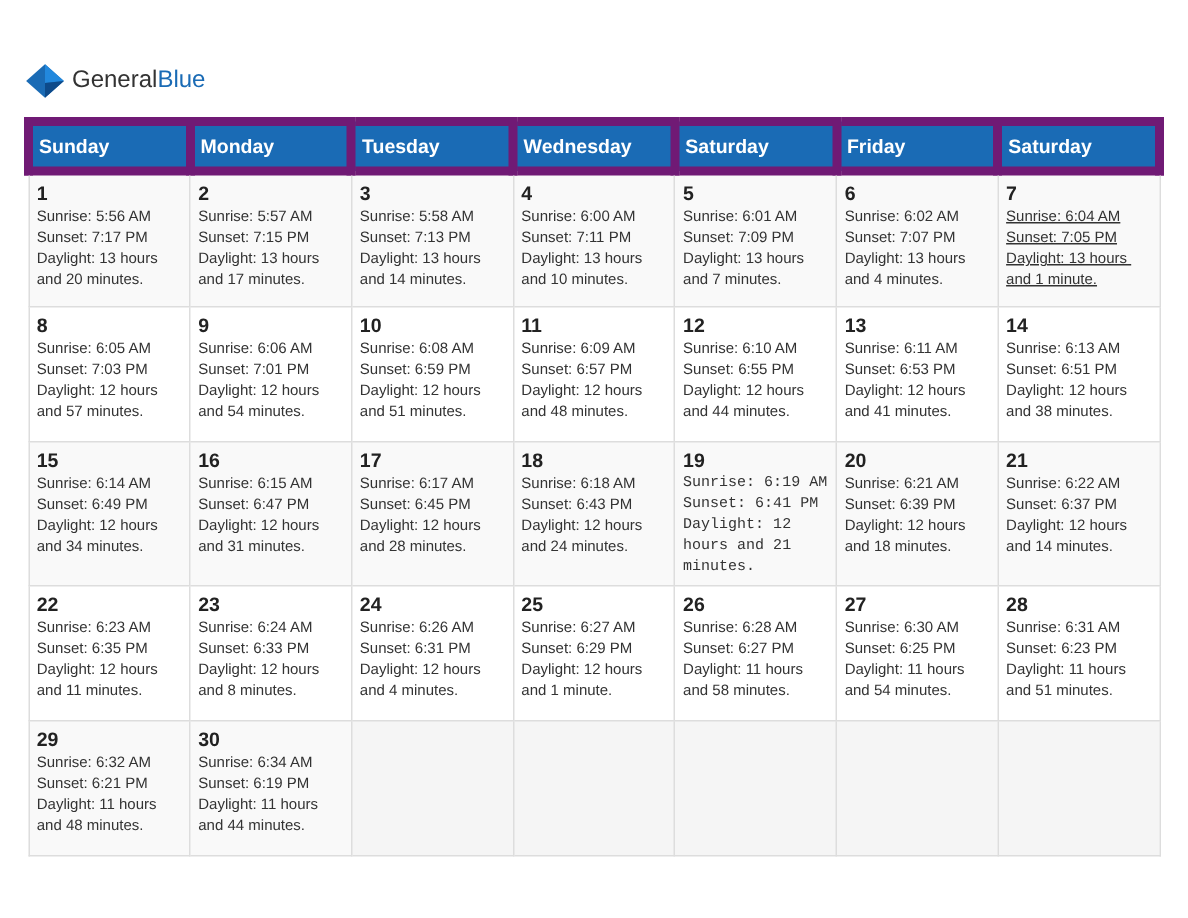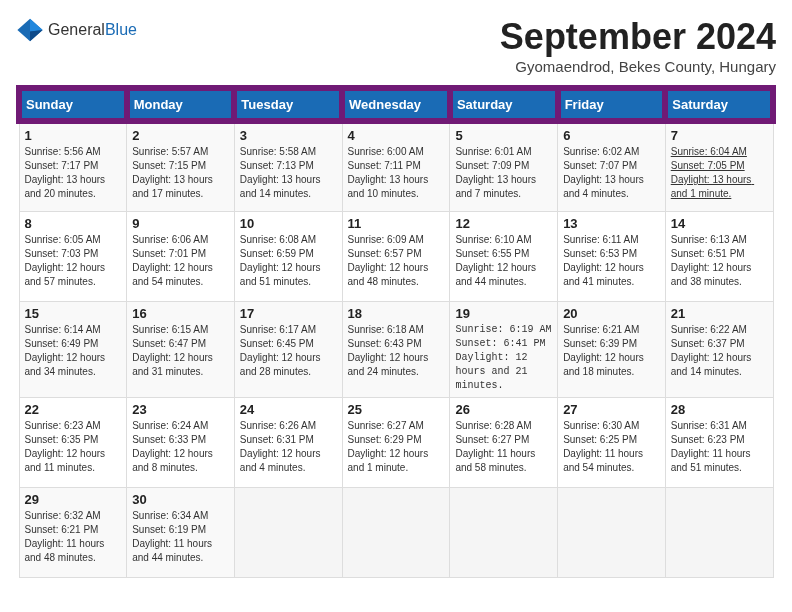--- a/index.html
+++ b/index.html
@@ -8,20 +8,21 @@
       background: #fff;
       width: 792px;
       min-height: 612px;
       padding: 16px;
     }
     .header-area {
       display: flex;
       justify-content: space-between;
       align-items: flex-start;
       margin-bottom: 10px;
+      margin-top: 24px;
     }
     .logo {
       display: flex;
       align-items: center;
       gap: 4px;
     }
     .logo-general { color: #333; }
     .logo-blue { color: #1a6bb5; }
     .logo-icon {
       width: 28px;
@@ -93,24 +94,20 @@
       <polygon points="20,4 38,20 20,36 2,20" fill="#1a6bb5"></polygon>
       <polygon points="20,4 38,20 20,22" fill="#2288dd"></polygon>
       <polygon points="20,22 38,20 20,36" fill="#0d4a8a"></polygon>
     </svg>
     <div>
       <div>
         <span class="logo-general">General</span><span class="logo-blue">Blue</span>
       </div>
     </div>
   </div>
-  <div class="title-area">
-    <div class="month-title">September 2024</div>
-    <div class="subtitle">Gyomaendrod, Bekes County, Hungary</div>
-  </div>
 </div>
 
 <table class="calendar">
   <thead>
     <tr>
     <th>Sunday</th>
         <th>Monday</th>
         <th>Tuesday</th>
         <th>Wednesday</th>
         <th>Saturday</th>

